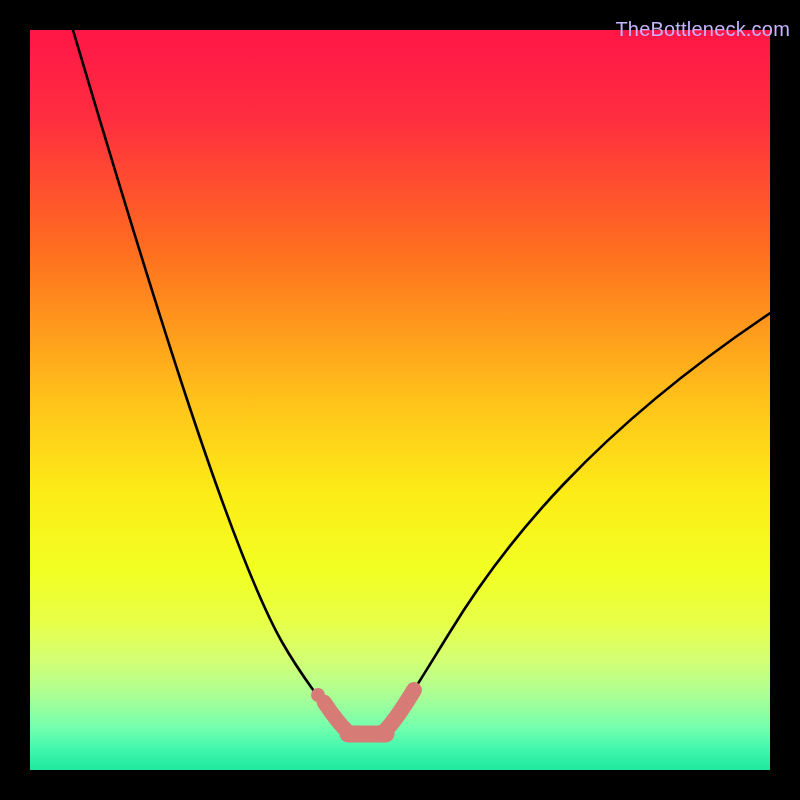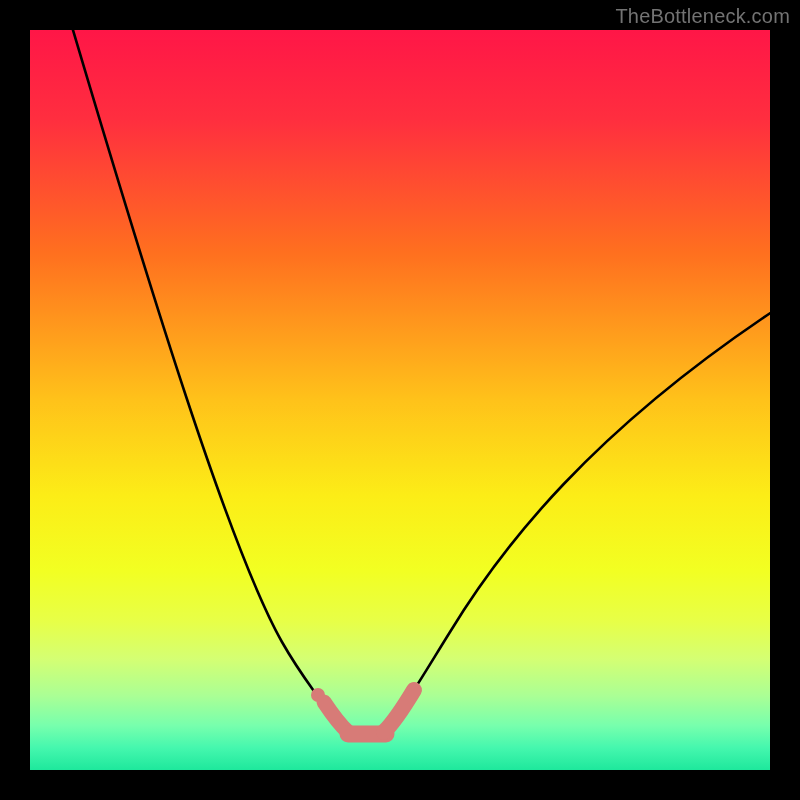--- a/index.html
+++ b/index.html
@@ -21,23 +21,23 @@
   }
   .gradient {
     position: absolute;
     left: 0;
     top: 0;
     width: 100%;
     height: 100%;
   }
   .watermark {
     position: absolute;
-    top: 5px;
+    top: 18px;
     right: 10px;
-    color: #737373;
+    color: #c4b5fd;
     font-size: 20px;
     letter-spacing: 0.2px;
     font-weight: 400;
   }
   svg.curve {
     position: absolute;
     left: 0;
     top: 0;
     width: 100%;
     height: 100%;

